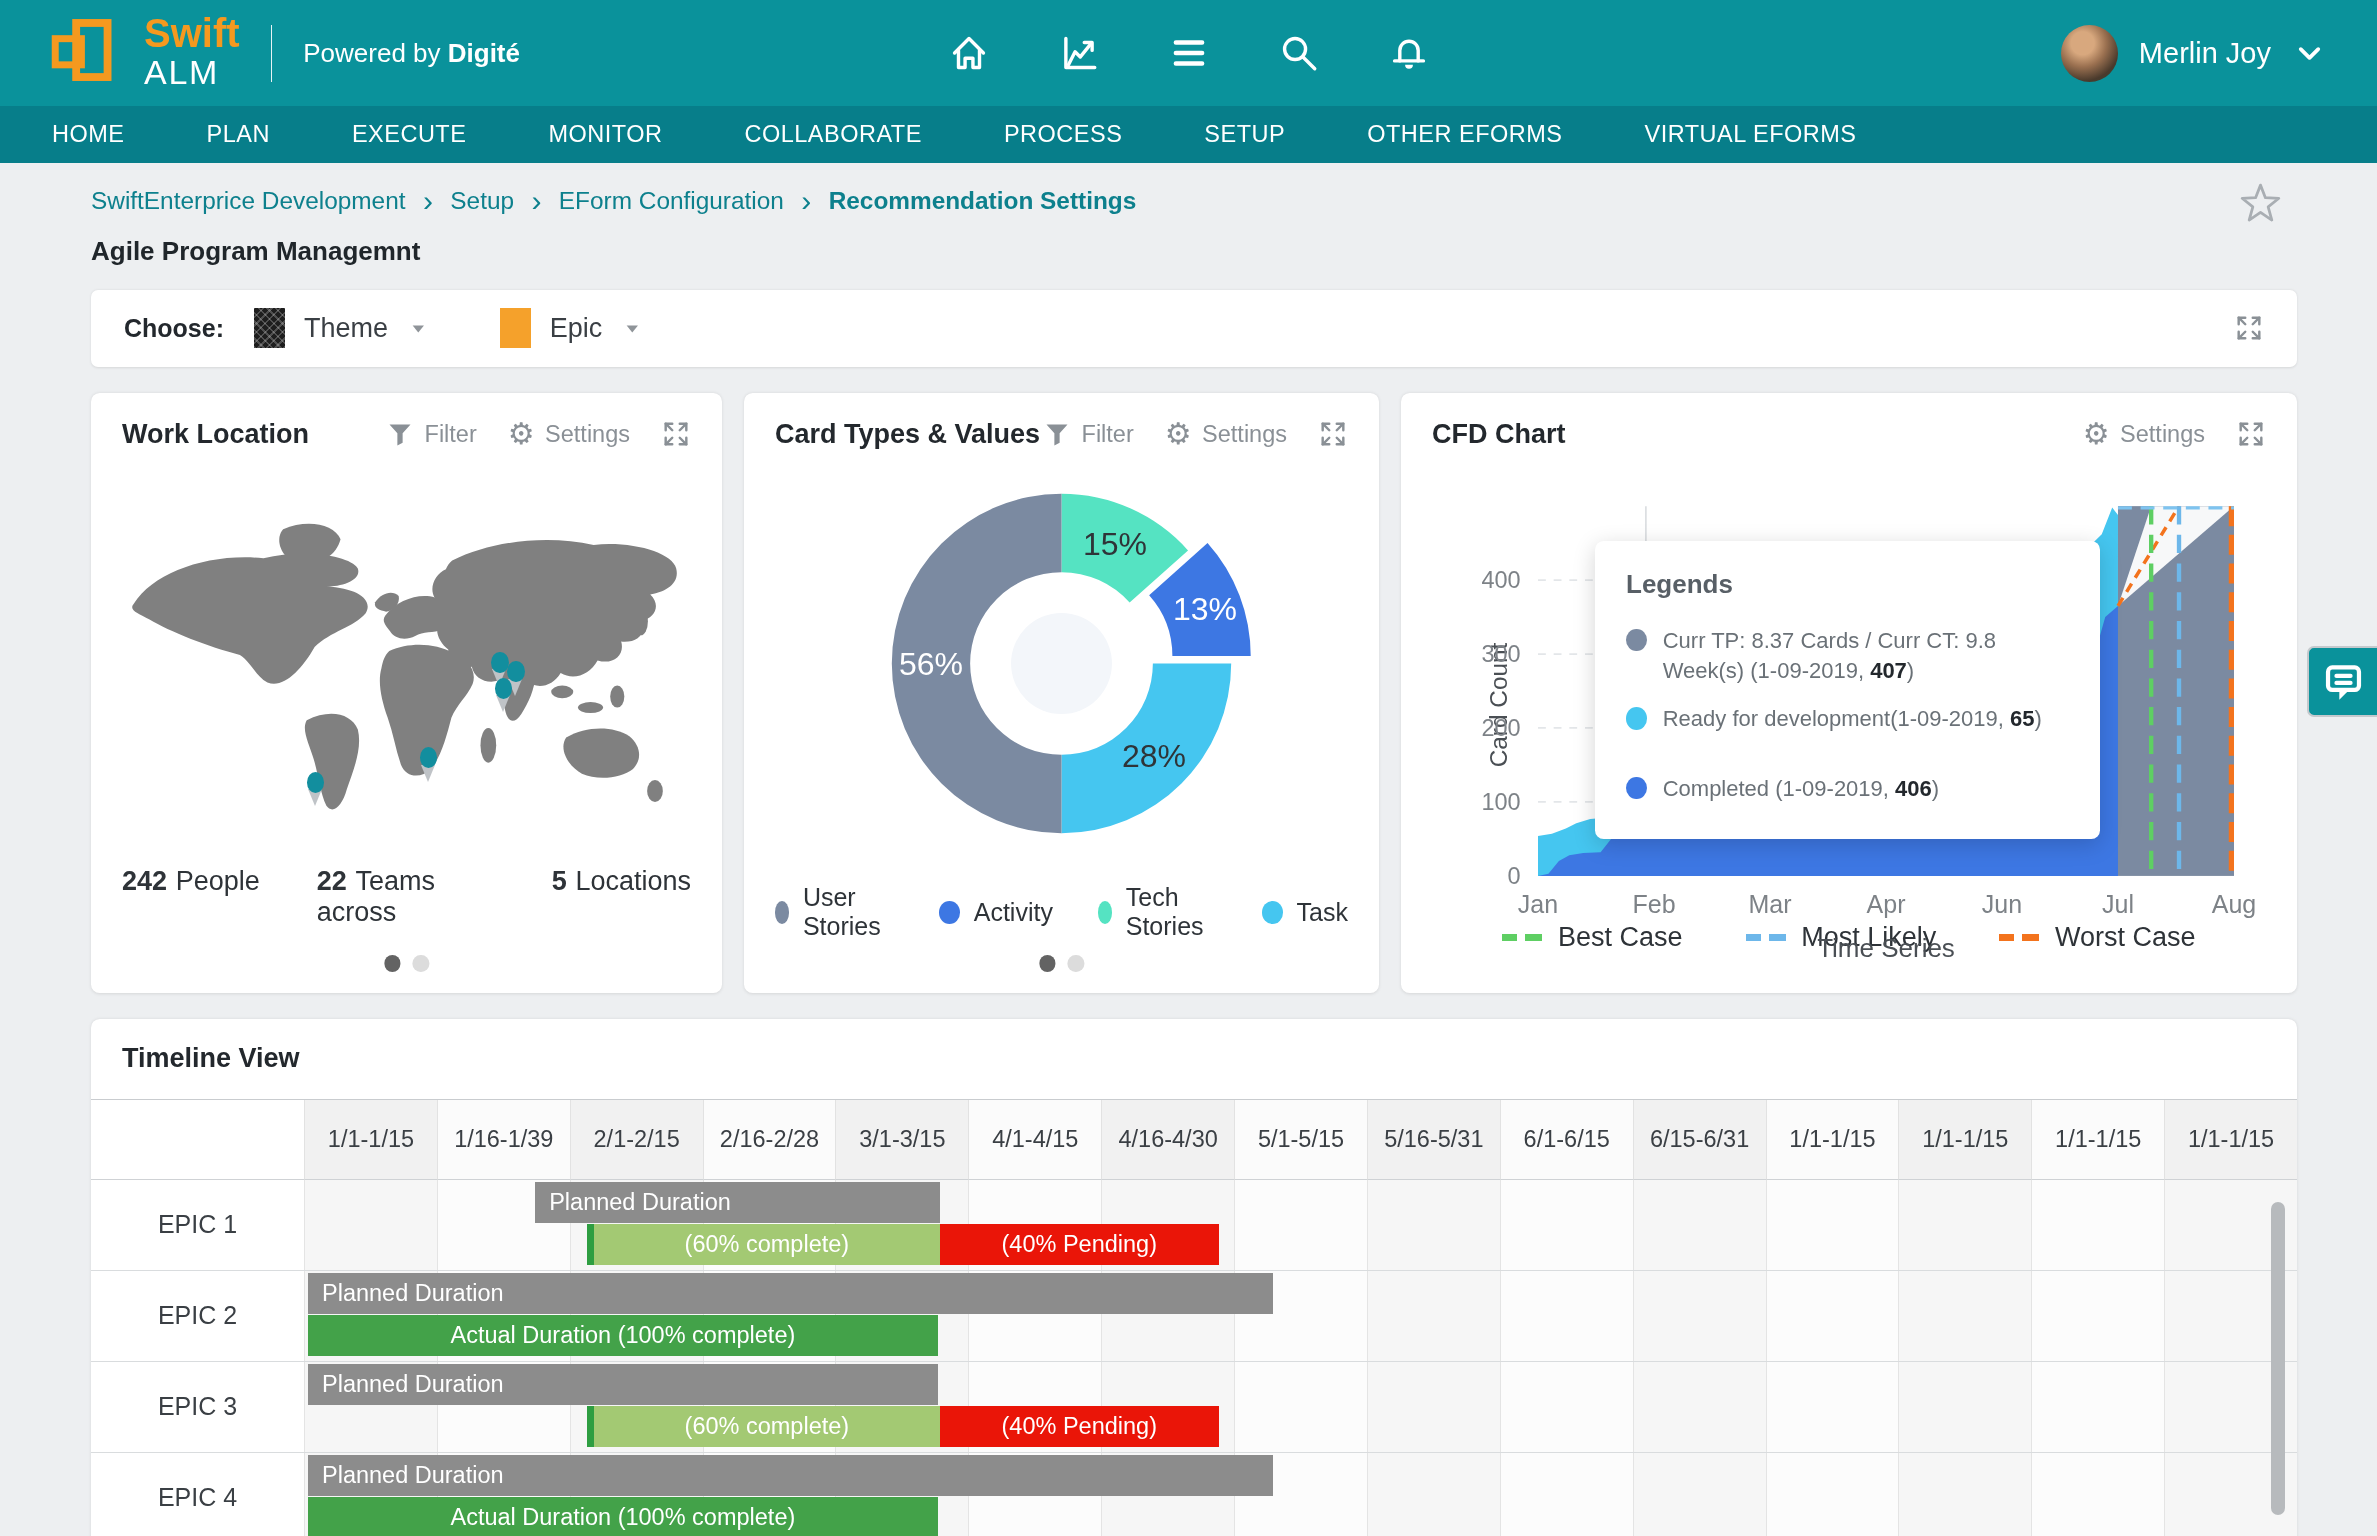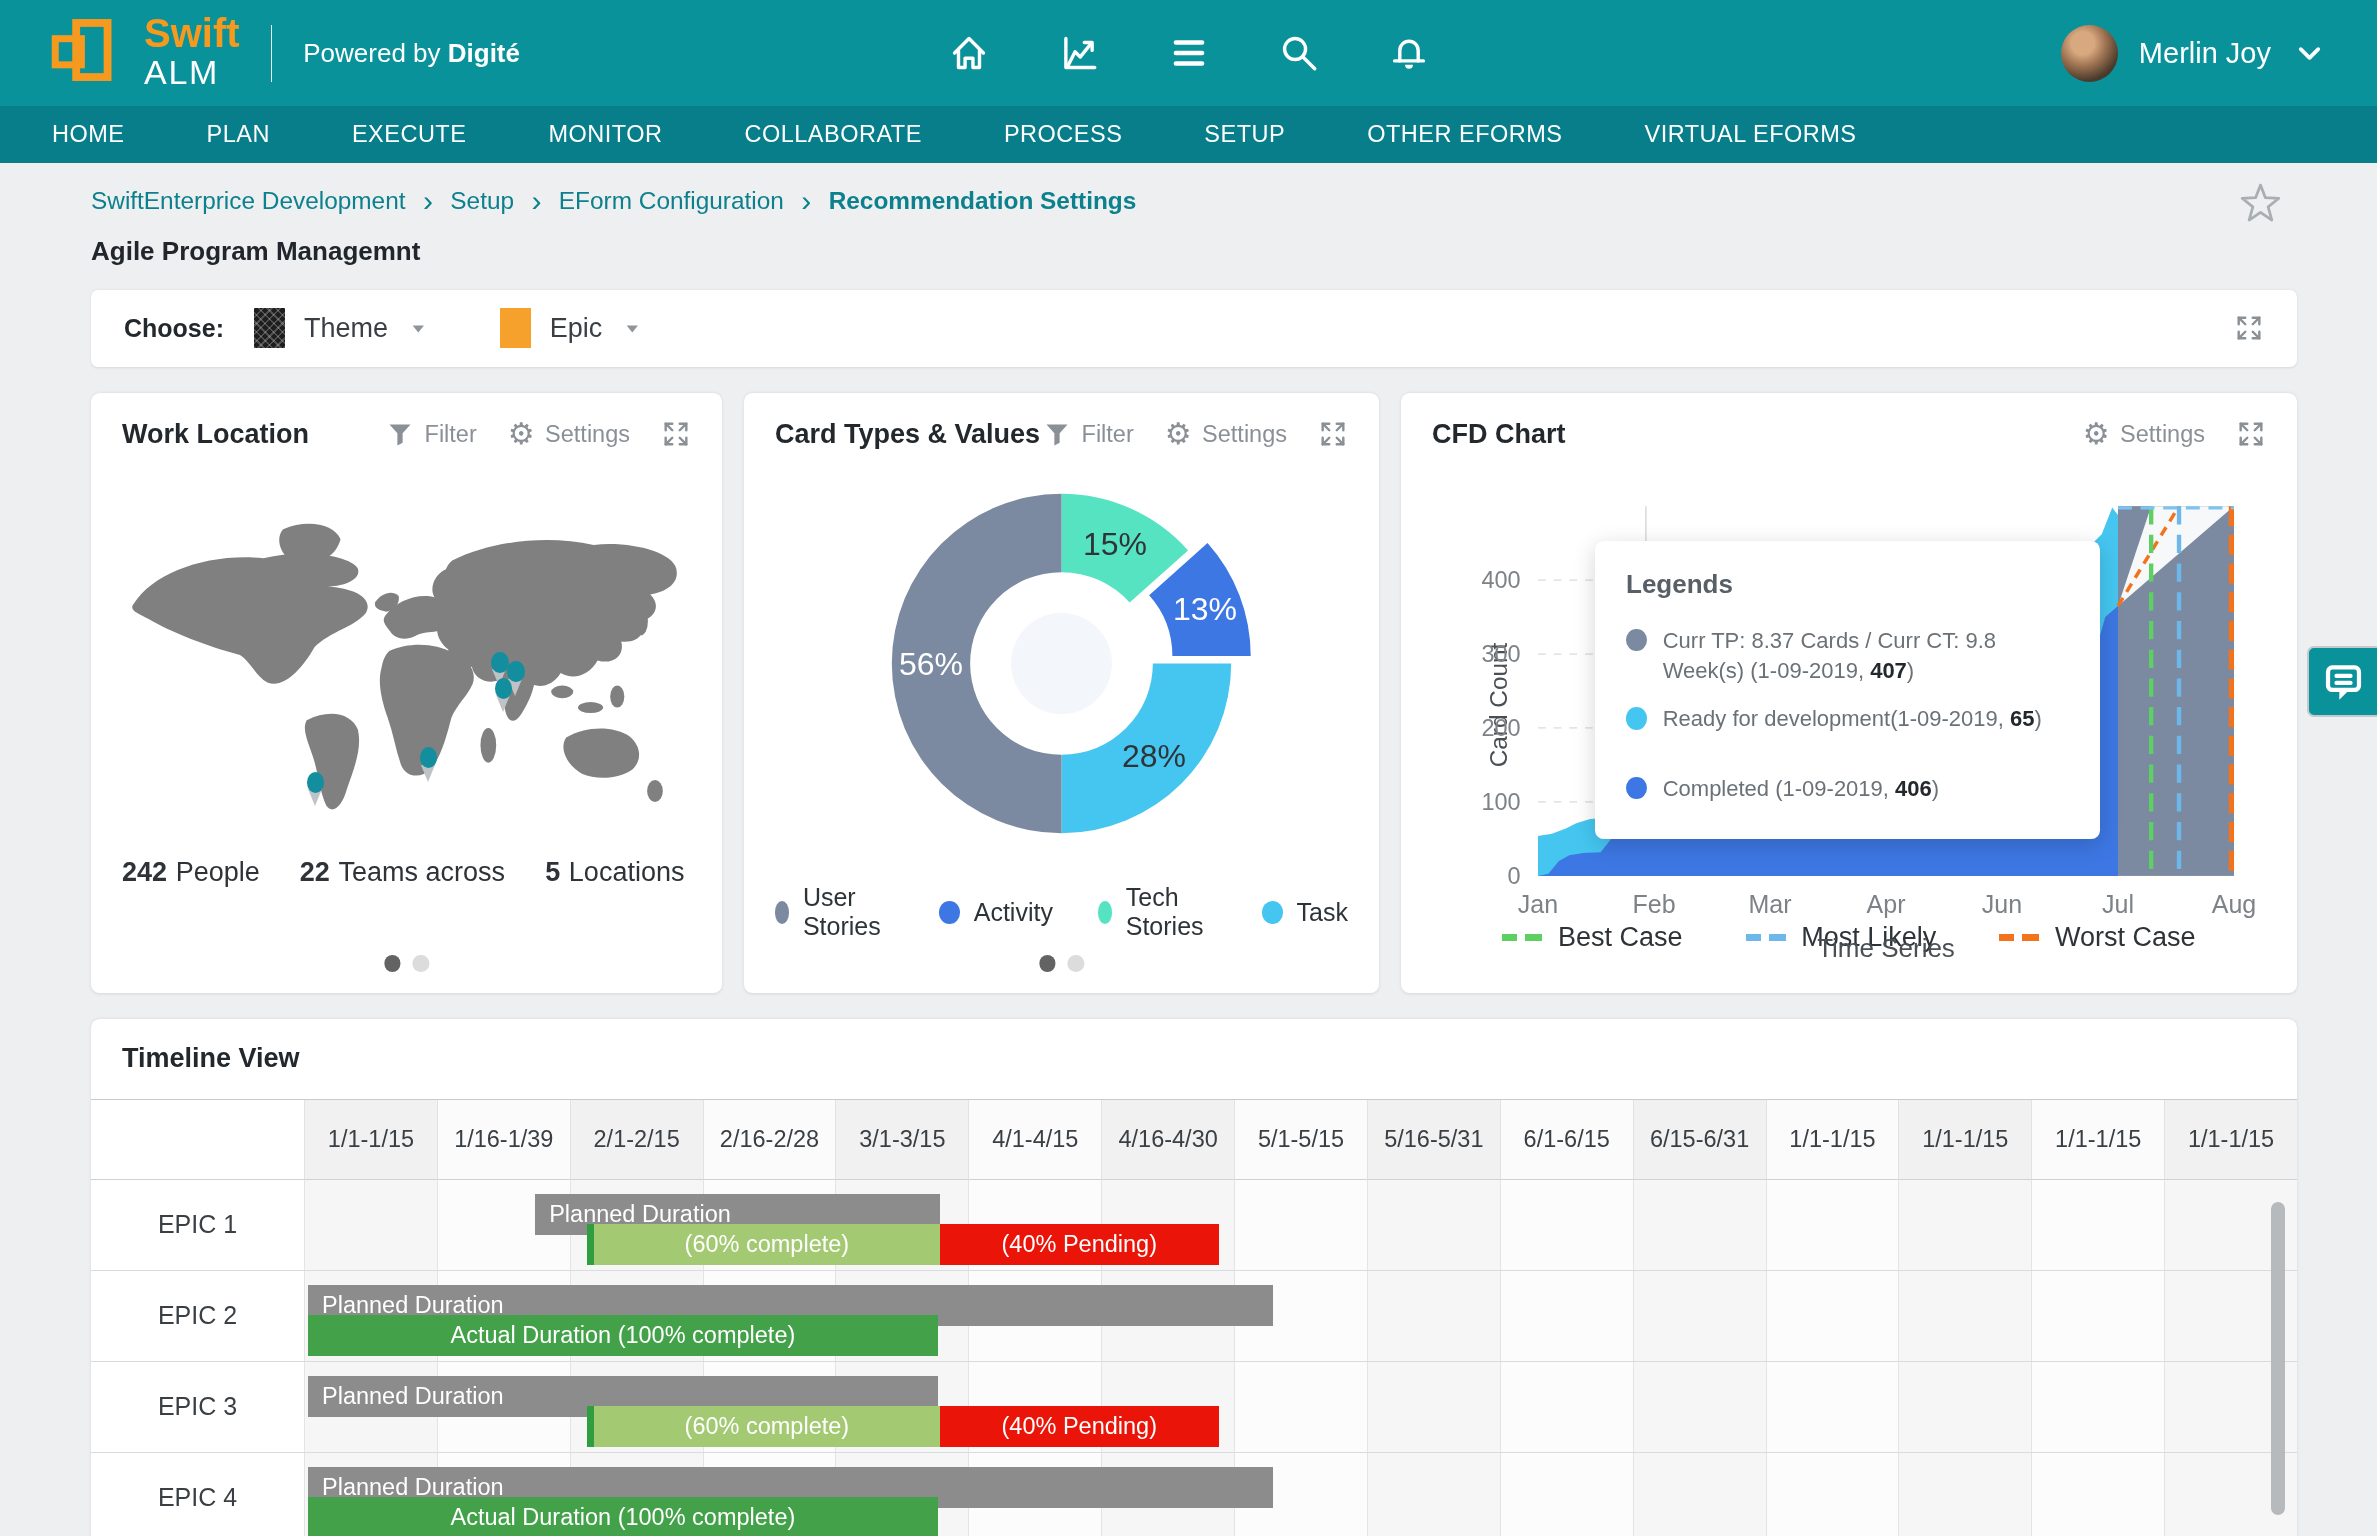--- a/index.html
+++ b/index.html
@@ -60,21 +60,21 @@
   .dot.active { background:#636363; }
   .dot.idle { background:#dcdcdc; }
 
   
   .card-map { width:631px; }
   .map-wrap { position:relative; width:566px; height:374px; margin-top:14px; }
   .pin { position:absolute; width:0; height:0; }
   .pin .tail { position:absolute; left:-7.8px; top:5.2px; width:0; height:0;
                border:7.8px solid transparent; border-top:17.4px solid #bfc3c7; }
   .pin .head { position:absolute; left:-8.7px; top:-12.2px; width:17.4px; height:21px; border-radius:50%; background:#128e9e; }
-  .stats { display:flex; gap:40px; font-size:27px; color:#2e3338; margin-top:19px; }
+  .stats { display:flex; gap:57px; font-size:27px; color:#2e3338; margin-top:28px; }
   .stat b { font-weight:bold; margin-right:8.7px; }
 
   
   .card-donut { width:635px; }
   .donut-wrap { position:relative; width:409px; height:409px; margin:8.7px auto 0; }
   .donut-label { position:absolute; font-size:32px; transform:translate(-50%,-50%); }
   .ct-legend { display:flex; justify-content:center; gap:45px; margin-top:15.7px; font-size:25px; color:#2e3338; }
   .ct-li { display:flex; align-items:center; gap:14px; }
   .ct-dot { width:21px; height:22.6px; border-radius:50%; }
 
@@ -105,21 +105,21 @@
   .tl-h { height:80px; border-bottom:1.7px solid #cfd2d5; border-left:0.9px solid #e2e2e2; display:flex; align-items:center;
           justify-content:center; font-size:23.5px; color:#3a3f44; }
   .tl-h.odd { background:#f1f1f1; } .tl-h.even { background:#fbfbfb; }
   .tl-h0 { background:#fff; border-left:none; }
   .tl-label { height:91px; border-bottom:1.7px solid #d9dcde; display:flex; align-items:center; justify-content:center;
               font-size:25px; color:#3a3f44; background:#fff; }
   .tl-track { grid-column:2 / -1; position:relative; height:91px; border-bottom:1.7px solid #d9dcde; }
   .stripe { position:absolute; top:0; bottom:0; border-left:0.9px solid #e4e4e4; }
   .stripe.odd { background:#f6f6f6; } .stripe.even { background:#fcfcfc; }
   .bar { position:absolute; height:41px; color:#fff; font-size:23.5px; display:flex; align-items:center; white-space:nowrap; overflow:hidden; }
-  .bar.planned { top:14px; background:#8c8c8c; padding-left:14px; z-index:2; }
+  .bar.planned { top:2px; background:#8c8c8c; padding-left:14px; z-index:2; }
   .bar.complete60 { top:44px; background:#a3c973; border-left:7.8px solid #2e9e41; justify-content:center; z-index:3; }
   .bar.complete100 { top:44px; background:#43a249; justify-content:center; z-index:3; }
   .bar.pending { top:44px; background:#ea1508; justify-content:center; z-index:3; }
   .tl-scroll { position:absolute; right:12.2px; top:183px; width:14px; height:313px; background:#b7babd; border-radius:7px; cursor:pointer; }
 
   
   .chat-btn { position:absolute; right:0; top:646px; width:70px; height:71px; background:#0a929b;
               border:2.6px solid #c4c9cd; border-right:none; border-radius:7px 0 0 7px;
               display:flex; align-items:center; justify-content:center; cursor:pointer; }
   svg { display:block; }

